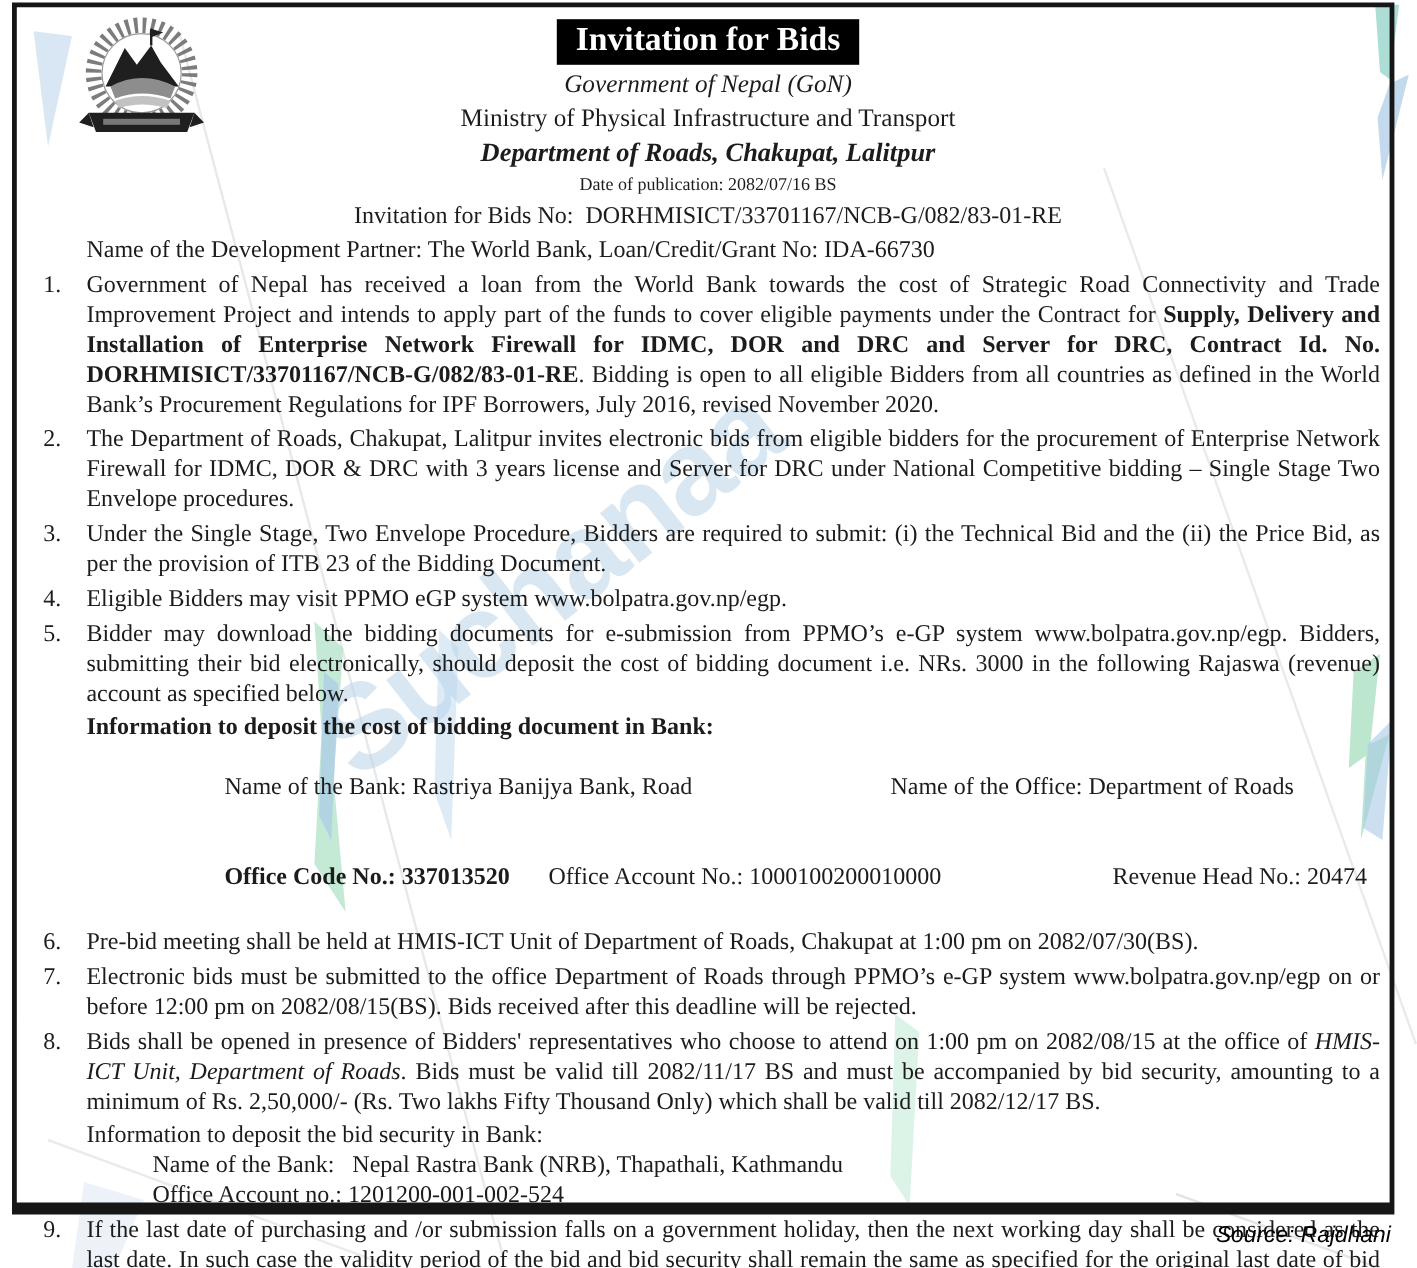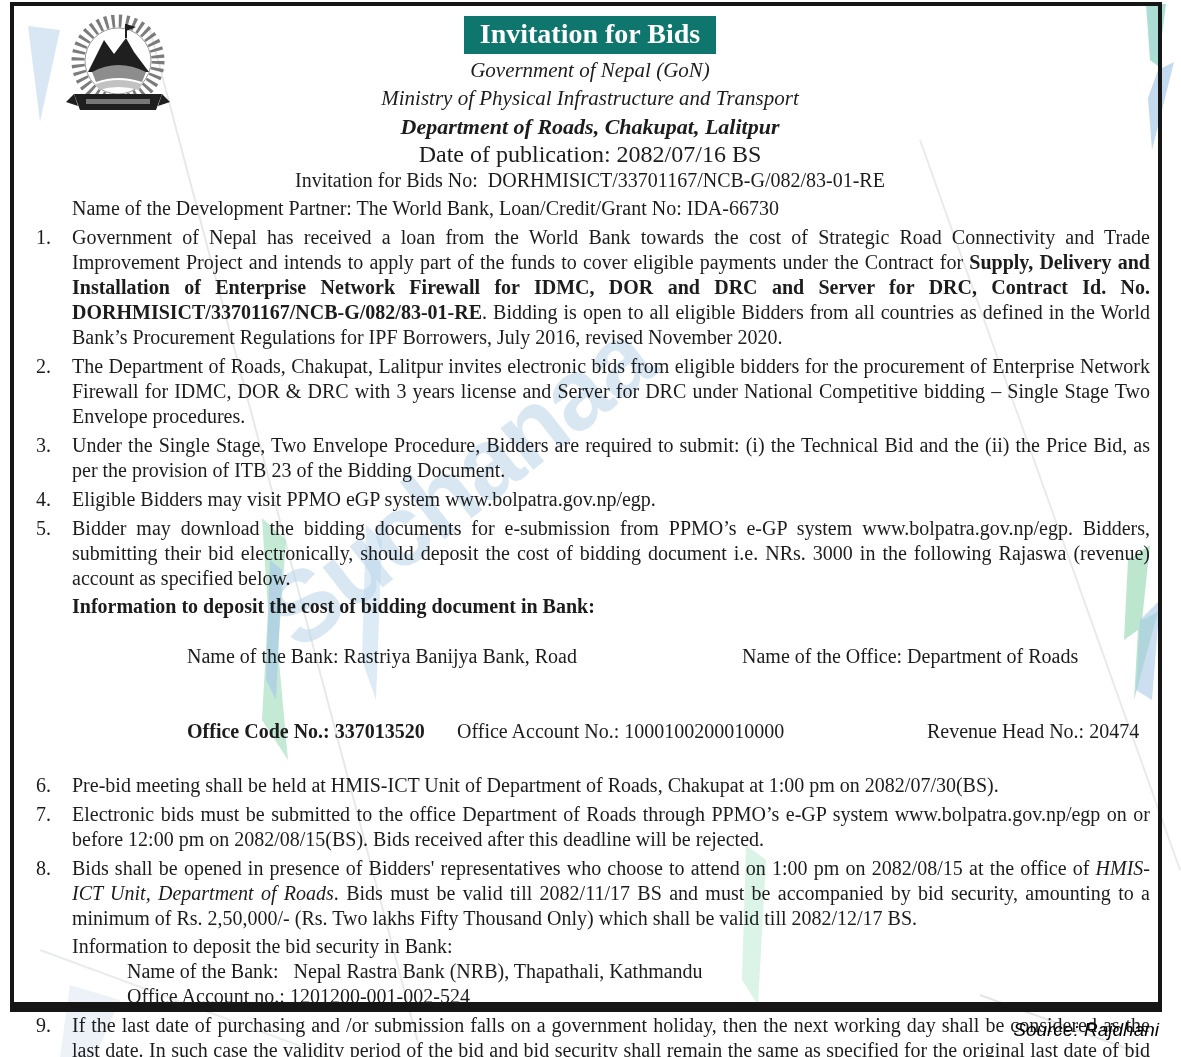--- a/index.html
+++ b/index.html
@@ -20,28 +20,28 @@
   
   #frame {
     position:absolute; left:10px; top:2px; width:1152px; height:1010px;
     border:4px solid #161616; border-bottom-width:10px;
     padding:6px 8px 0 16px; z-index:1; background:transparent;
   }
 
   .center { text-align:center; }
   .hdr-title-box {
     display:table; margin:4px auto 2px auto;
-    background:#0f766e; color:#ffffff;
+    background:#000000; color:#ffffff;
     font-weight:bold; font-size:28px; line-height:34px;
     padding:1px 16px 3px 16px;
   }
   .hdr-gov       { font-style:italic; font-size:21px; line-height:28px; }
-  .hdr-ministry  { font-style:italic; font-size:21px; line-height:28px; }
+  .hdr-ministry  { font-size:21px; line-height:28px; }
   .hdr-dept      { font-style:italic; font-weight:bold; font-size:22px; line-height:29px; }
-  .hdr-date      { font-size:24px; line-height:26px; }
+  .hdr-date      { font-size:15px; line-height:26px; }
   .hdr-invno     { font-size:20px; line-height:26px; white-space:pre-wrap; }
   .hdr-partner   { font-size:20px; line-height:26px; padding-left:42px; margin-top:2px; }
 
   .doc-body { color:#1c1c1c; font-size:20px; }
   .item { position:relative; padding-left:42px; margin-top:4px; }
   .item .num { position:absolute; left:6px; top:0; font-size:20px; line-height:25px; }
   .item .txt { font-size:20px; line-height:25px; text-align:justify; }
   .txt .b { font-weight:bold; }
   .txt .i { font-style:italic; }
 

